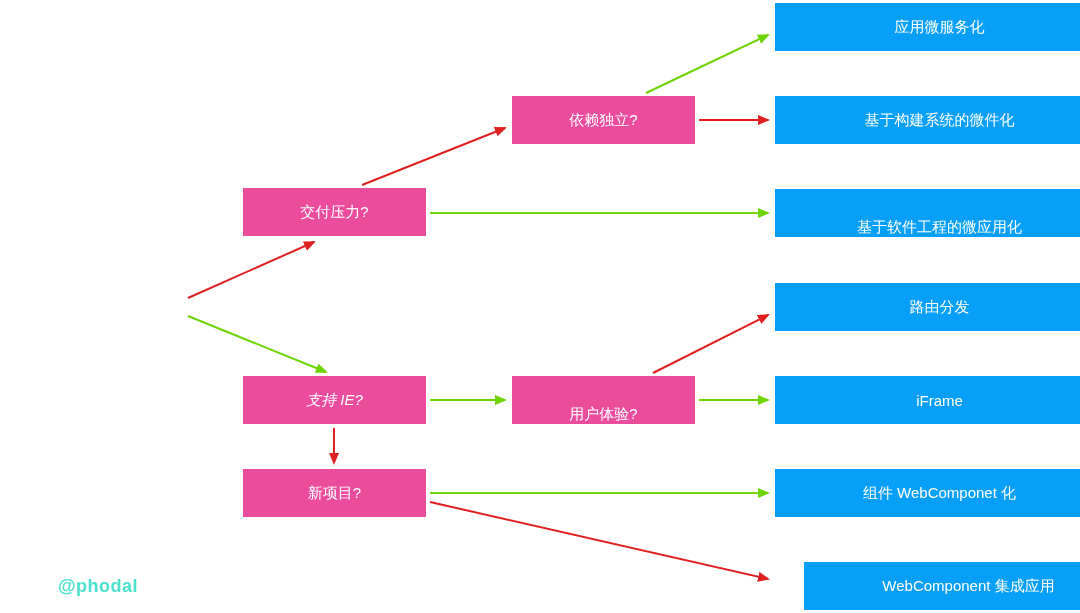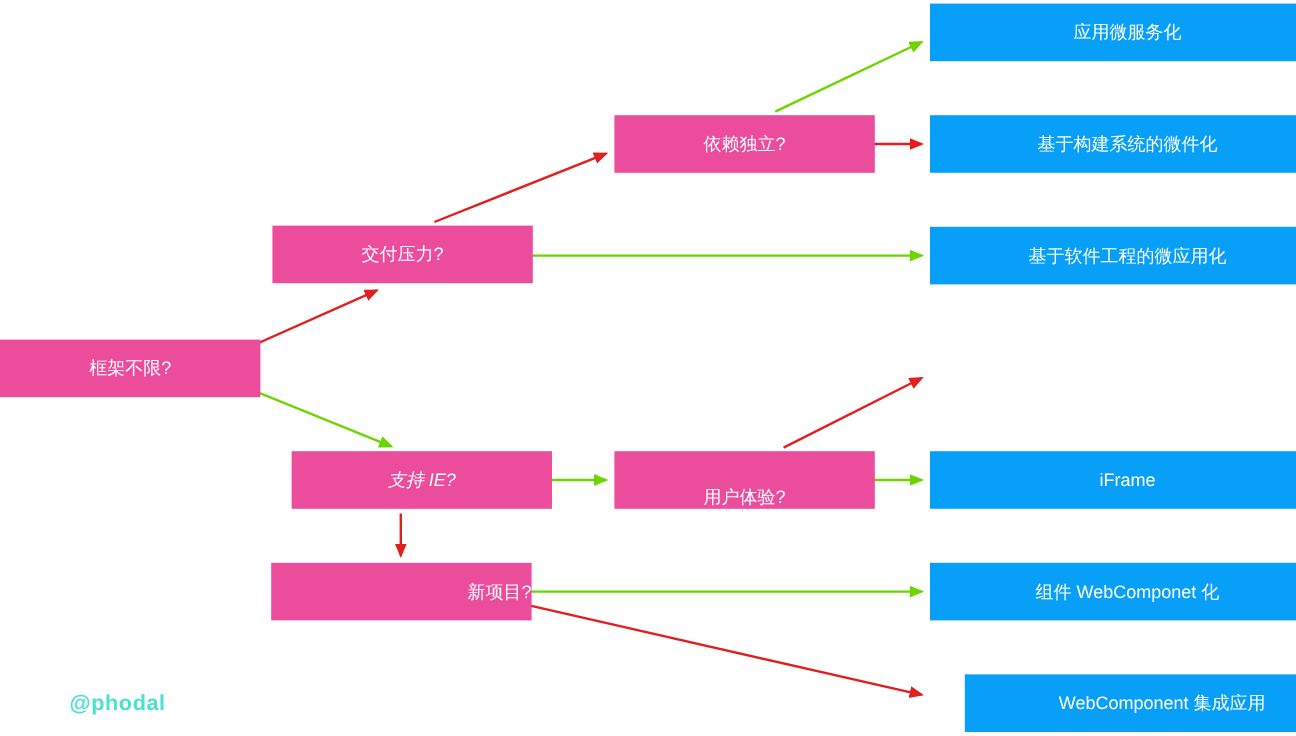--- a/index.html
+++ b/index.html
@@ -17,21 +17,21 @@
     display: flex;
     align-items: center;
     justify-content: center;
     color: #ffffff;
     font-size: 15px;
     text-align: center;
     box-sizing: border-box;
   }
   .decision {
     background: var(--decision, #EC4C9C);
-    width: 217px;
+    width: 183px;
   }
   .result {
     background: var(--result, #079FF7);
     left: 775px;
     width: 305px;
     padding-left: 24px;
   }
   .edges-layer {
     position: absolute;
     left: 0; top: 0;
@@ -73,47 +73,47 @@
     <line class="edge yes" x1="646" y1="93" x2="768" y2="35" marker-end="url(#ah-yes)"></line>
     <line class="edge no" x1="699" y1="120" x2="768" y2="120" marker-end="url(#ah-no)"></line>
     <line class="edge yes" x1="430" y1="400" x2="505" y2="400" marker-end="url(#ah-yes)"></line>
     <line class="edge no" x1="334" y1="428" x2="334" y2="463" marker-end="url(#ah-no)"></line>
     <line class="edge no" x1="653" y1="373" x2="768" y2="315" marker-end="url(#ah-no)"></line>
     <line class="edge yes" x1="699" y1="400" x2="768" y2="400" marker-end="url(#ah-yes)"></line>
     <line class="edge yes" x1="430" y1="493" x2="768" y2="493" marker-end="url(#ah-yes)"></line>
     <line class="edge no" x1="430" y1="502" x2="768" y2="579" marker-end="url(#ah-no)"></line>
   </svg>
 
-  <div class="node decision" style="left:0px;   top:283px;">
-    <span>框架不限?</span>
-  </div>
-  <div class="node decision" style="left:227px; top:188px;">
+  <div class="node decision" style="left:243px; top:188px;">
     <span>交付压力?</span>
   </div>
   <div class="node decision" style="left:512px; top:96px;">
     <span>依赖独立?</span>
   </div>
   <div class="node decision" style="left:243px; top:376px;font-style:italic;">
     <span>支持 IE?</span>
   </div>
   <div class="node decision" style="left:512px; top:376px;align-items:flex-end;">
     <span>用户体验?</span>
   </div>
-  <div class="node decision" style="left:226px; top:469px;justify-content:flex-end;">
+  <div class="node decision" style="left:243px; top:469px;">
     <span>新项目?</span>
   </div>
 
   <div class="node result" style="top:3px;">
     <span>应用微服务化</span>
   </div>
   <div class="node result" style="top:96px;">
     <span>基于构建系统的微件化</span>
   </div>
-  <div class="node result" style="top:189px;">
+  <div class="node result" style="top:189px;align-items:flex-end;">
     <span>基于软件工程的微应用化</span>
+  </div>
+  <div class="node result" style="top:283px;">
+    <span>路由分发</span>
   </div>
   <div class="node result" style="top:376px;">
     <span>iFrame</span>
   </div>
   <div class="node result" style="top:469px;">
     <span>组件 WebComponet 化</span>
   </div>
   <div class="node result" style="top:562px;margin-left:29px;">
     <span>WebComponent 集成应用</span>
   </div>

